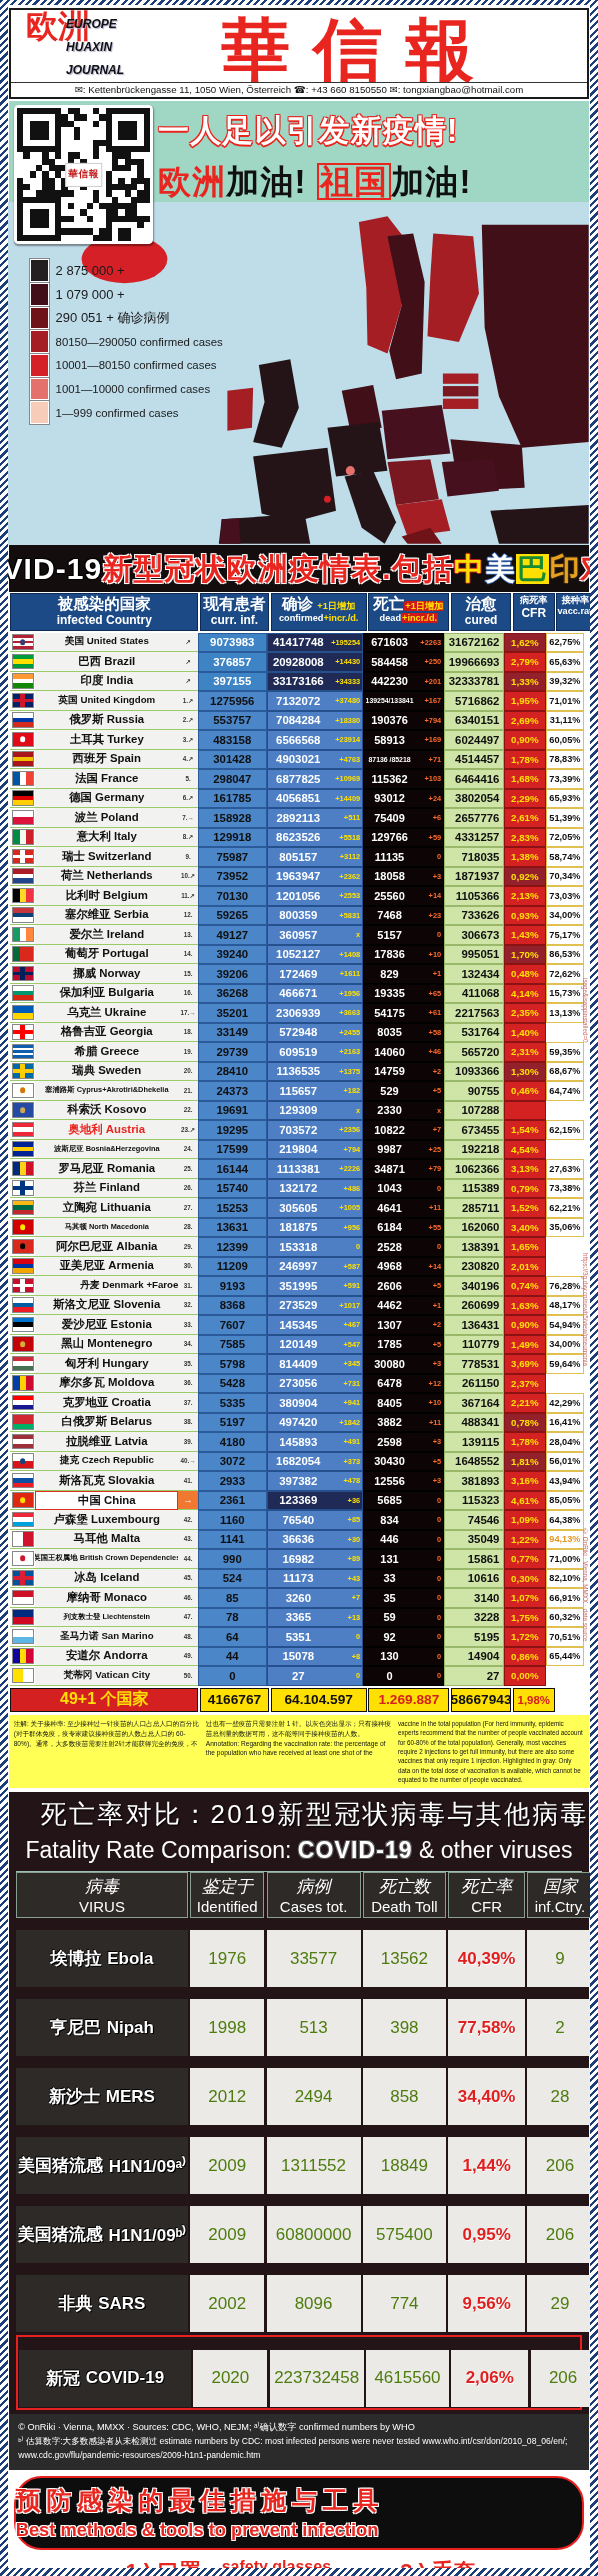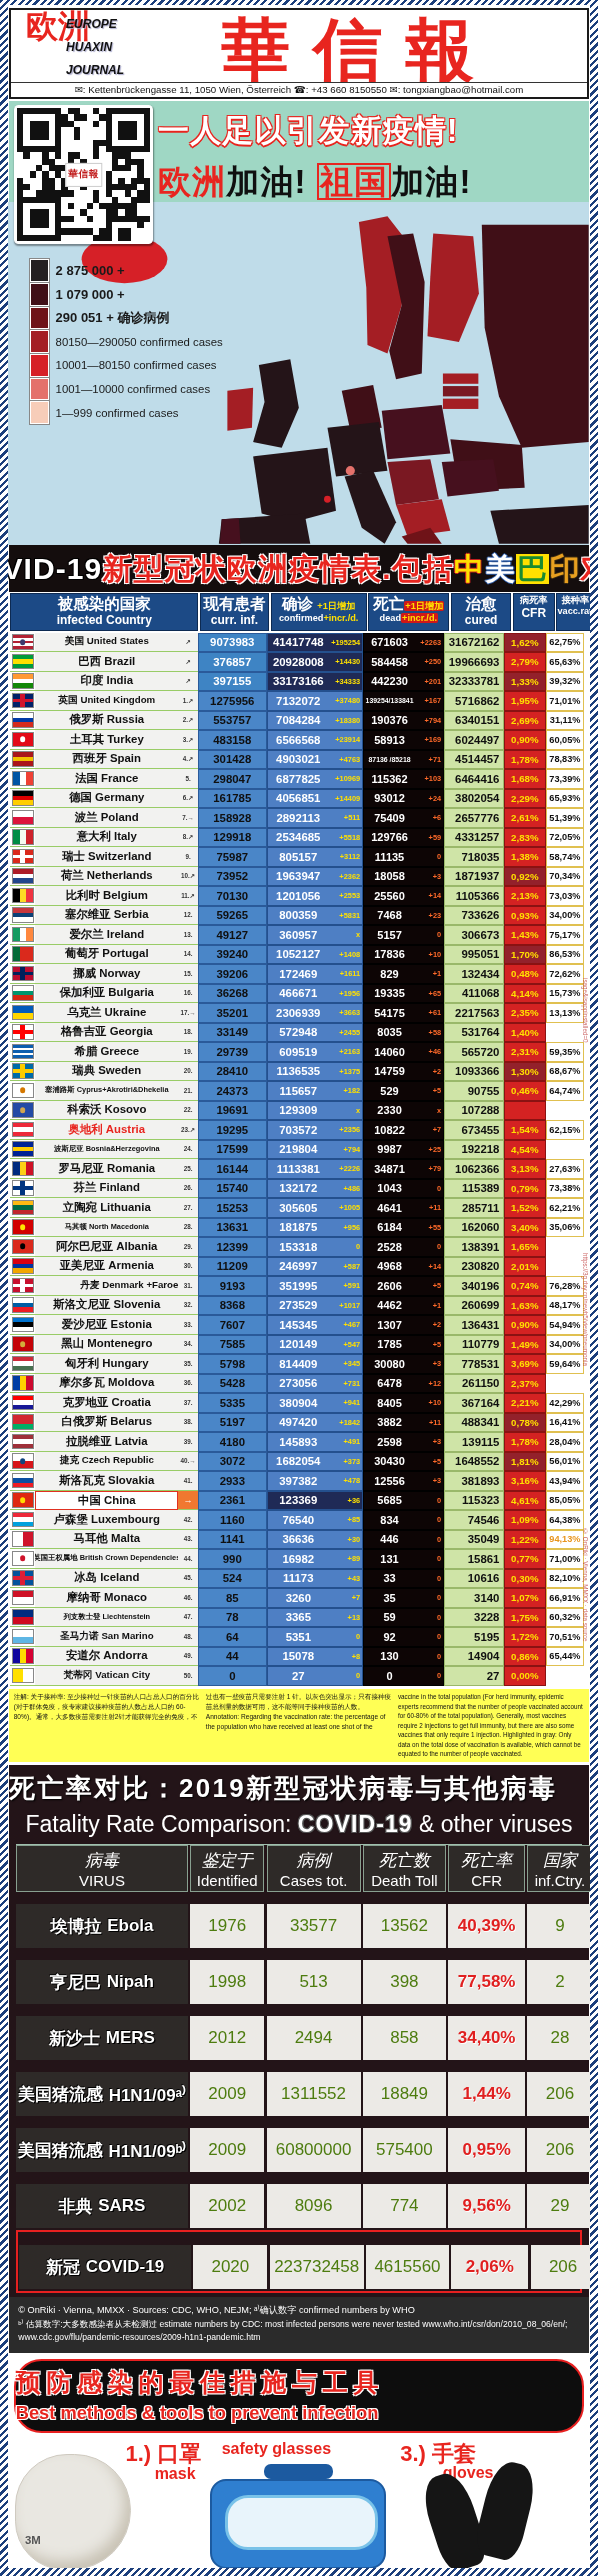--- a/index.html
+++ b/index.html
@@ -36,21 +36,21 @@
      text-shadow:-1.1px -1.1px 0 #e8251f,1.1px -1.1px 0 #e8251f,-1.1px 1.1px 0 #e8251f,1.1px 1.1px 0 #e8251f,0 1.7px 0 #e8251f;}
   .slg2{margin-left:149px;margin-top:8px;font-size:33px;font-weight:bold;letter-spacing:1.1px;white-space:nowrap;}
   .slg2 .red{color:#e8251f;} .slg2 .blk{color:#101010;}
   .slg2 .box{color:#e8251f;border:2.3px solid #e8251f;padding:0 1.1px;line-height:1;display:inline-block;}
 
   
   .mapband{margin:0 1.1px;height:343px;background:#bfdce9;position:relative;}
   .legend{position:absolute;left:20.6px;top:57px;z-index:4;}
   .lg-item{display:flex;align-items:center;margin-bottom:1.1px;}
   .lg-sw{width:17px;height:20.6px;border:1.1px solid #fff;outline:0.6px solid #888;margin-right:6.9px;flex:0 0 auto;}
-  .lg-lab{font-size:13px;font-weight:bold;color:#1a1a1a;white-space:nowrap;}
+  .lg-lab{font-size:13px;font-weight:normal;color:#1a1a1a;white-space:nowrap;}
   .lg-item:nth-child(n+4) .lg-lab{font-size:11.4px;font-weight:normal;font-family:"Liberation Sans",sans-serif;}
   .mapsvg{position:absolute;right:0;top:0;}
 
   
   .cvtitle{margin:0 1.1px;height:47px;background:#140d0d;display:flex;align-items:center;justify-content:center;
      font-size:30px;font-weight:bold;white-space:nowrap;letter-spacing:1.1px;}
   .cvtitle span{line-height:1;}
   .cv-w{color:#fff;text-shadow:1.1px 1.1px 0 #000,-1.1px -1.1px 0 #000,1.1px -1.1px 0 #000,-1.1px 1.1px 0 #000;}
   .cv-r{color:#e8251f;text-shadow:-1.1px -1.1px 0 #fff,1.1px -1.1px 0 #fff,-1.1px 1.1px 0 #fff,1.1px 1.1px 0 #fff;}
   .cv-y{color:#ffe000;text-shadow:-1.1px 0 0 #c02020,1.1px 0 0 #c02020,0 -1.1px 0 #c02020,0 1.1px 0 #c02020;}
@@ -100,30 +100,30 @@
   .ts-vacc{background:#fff;border:none !important;}
   .sidetext{position:absolute;writing-mode:vertical-rl;font-size:6.3px;color:#c04040;opacity:.8;right:1.1px;}
 
   
   .notes{margin:3.4px 1.1px 0 1.1px;background:#ffff55;display:flex;gap:5.7px;padding:3.4px 4.6px;}
   .notes div{flex:1;font-size:6.6px;line-height:1.5;color:#111;}
   .notes .c3{font-family:"Liberation Sans",sans-serif;font-size:6.3px;}
 
   
   .cmp{margin:3.4px 1.1px 0 1.1px;background:#231418;padding:5.7px 0 0 0;}
-  .cmp-t1{color:#fff;font-size:26px;font-weight:bold;text-align:left;letter-spacing:2.3px;text-shadow:1.1px 1.1px 1.7px #000;}
+  .cmp-t1{color:#fff;font-size:26px;font-weight:normal;text-align:right;letter-spacing:2.3px;text-shadow:1.1px 1.1px 1.7px #000;}
   .cmp-t2{color:#fff;font-size:23px;text-align:center;margin-top:4.6px;margin-bottom:6.9px;}
   .cmp-t2 .cov{font-weight:bold;letter-spacing:1.1px;color:#fff;
      text-shadow:-1.1px -1.1px 0 #555,1.1px -1.1px 0 #555,-1.1px 1.1px 0 #555,1.1px 1.1px 0 #555,0 0 2.3px #000;}
   .cmp-table{margin:0 6.9px;border-top:1.7px solid #9fbfae;}
   .cmp-hrow,.cmp-row{display:grid;grid-template-columns:172px 74px 94px 83px 77px 65px;gap:2.3px;margin-bottom:2.3px;}
   .cmp-hrow>div{background:#2e2a28;border:0.6px solid #88a090;color:#fff;text-align:center;padding:2.3px 0;}
   .cmp-hrow .hcn{font-family:"DejaVu Serif",serif;font-size:17px;font-style:italic;}
   .cmp-hrow .hen{font-size:15px;}
-  .cmp-row{height:44px;margin-top:12px;}
+  .cmp-row{height:57px;margin-top:12px;}
   .cmp-row>div{display:flex;align-items:center;justify-content:center;font-size:17px;}
   .cmp-virus{background:#2e2a28;color:#fff;font-weight:bold;font-size:17px !important;
      text-shadow:1.1px 1.1px 0 #000,-0.6px -0.6px 0 #000;}
   .cmp-virus .cnv{font-family:"DejaVu Serif",serif;margin-right:5.7px;}
   .cmp-num{background:#eceae6;color:#4d7c0f;}
   .cmp-cfr{background:#eceae6;color:#e02020;font-weight:bold;text-shadow:0.6px 0.6px 0 #fff;}
   .cmp-covid{border:2.9px solid #e82020;padding:1.1px;margin:1.1px 6.9px 4.6px 6.9px;}
   .cmp-covid .cmp-row{margin-bottom:0;}
   .cmp-foot{background:#2b2b2b;color:#fff;padding:5.7px 9.2px 8px 9.2px;font-size:9.2px;line-height:1.6;}
   .cmp-foot .f2{font-size:8.6px;}
@@ -921,21 +921,21 @@
           <div class="c-vacc">51,39%</div>
         </div>
         <div class="crow">
           <div class="c-flag">
             <div class="flagbox" style="background: linear-gradient(to right, rgb(0, 140, 69) 0%, rgb(0, 140, 69) 33.3%, rgb(244, 249, 240) 33.3%, rgb(244, 249, 240) 66.7%, rgb(205, 33, 42) 66.7%, rgb(205, 33, 42) 100%);"></div>
           </div>
           <div class="c-name">意大利 Italy</div>
           <div class="c-rank">8.↗</div>
           <div class="c-curr">129918</div>
           <div class="c-conf">
-            <span class="val">2534685</span>
+            <span class="val">8623526</span>
             <span class="inc">+5518</span>
           </div>
           <div class="c-dead">
             <span class="val">129766</span>
             <span class="inc">+59</span>
           </div>
           <div class="c-cured">4331257</div>
           <div class="c-cfr">2,83%</div>
           <div class="c-vacc">72,05%</div>
         </div>
@@ -1767,20 +1767,29 @@
           <div class="c-dead">
             <span class="val">0</span>
             <span class="inc">0</span>
           </div>
           <div class="c-cured">27</div>
           <div class="c-cfr">0,00%</div>
           <div class="c-vacc blank"></div>
         </div>
       </div>
 
+    <div class="tsummary">
+      <div class="ts-label">49+1 个国家</div>
+      <div class="ts-num">4166767</div>
+      <div class="ts-num">64.104.597</div>
+      <div class="ts-dead">1.269.887</div>
+      <div class="ts-num">58667943</div>
+      <div class="ts-cfr">1,98%</div>
+      <div class="ts-vacc"></div>
+    </div>
 
     <div class="notes">
       <div class="c1">注解: 关于接种率: 至少接种过一针疫苗的人口占总人口的百分比 (对于群体免疫，疫专家建议接种疫苗的人数占总人口的 60-80%)。通常，大多数疫苗需要注射2针才能获得完全的免疫，不</div>
       <div class="c2">过也有一些疫苗只需要注射 1 针。以灰色突出显示；只有接种疫苗总剂量的数据可用，这不能等同于接种疫苗的人数。Annotation: Regarding the vaccination rate: the percentage of the population who have received at least one shot of the</div>
       <div class="c3">vaccine in the total population (For herd immunity, epidemic experts recommend that the number of people vaccinated account for 60-80% of the total population). Generally, most vaccines require 2 injections to get full immunity, but there are also some vaccines that only require 1 injection. Highlighted in gray: Only data on the total dose of vaccination is available, which cannot be equated to the number of people vaccinated.</div>
     </div>
 
     <div class="cmp">
       <div class="cmp-t1">死亡率对比：2019新型冠状病毒与其他病毒</div>
       <div class="cmp-t2">

